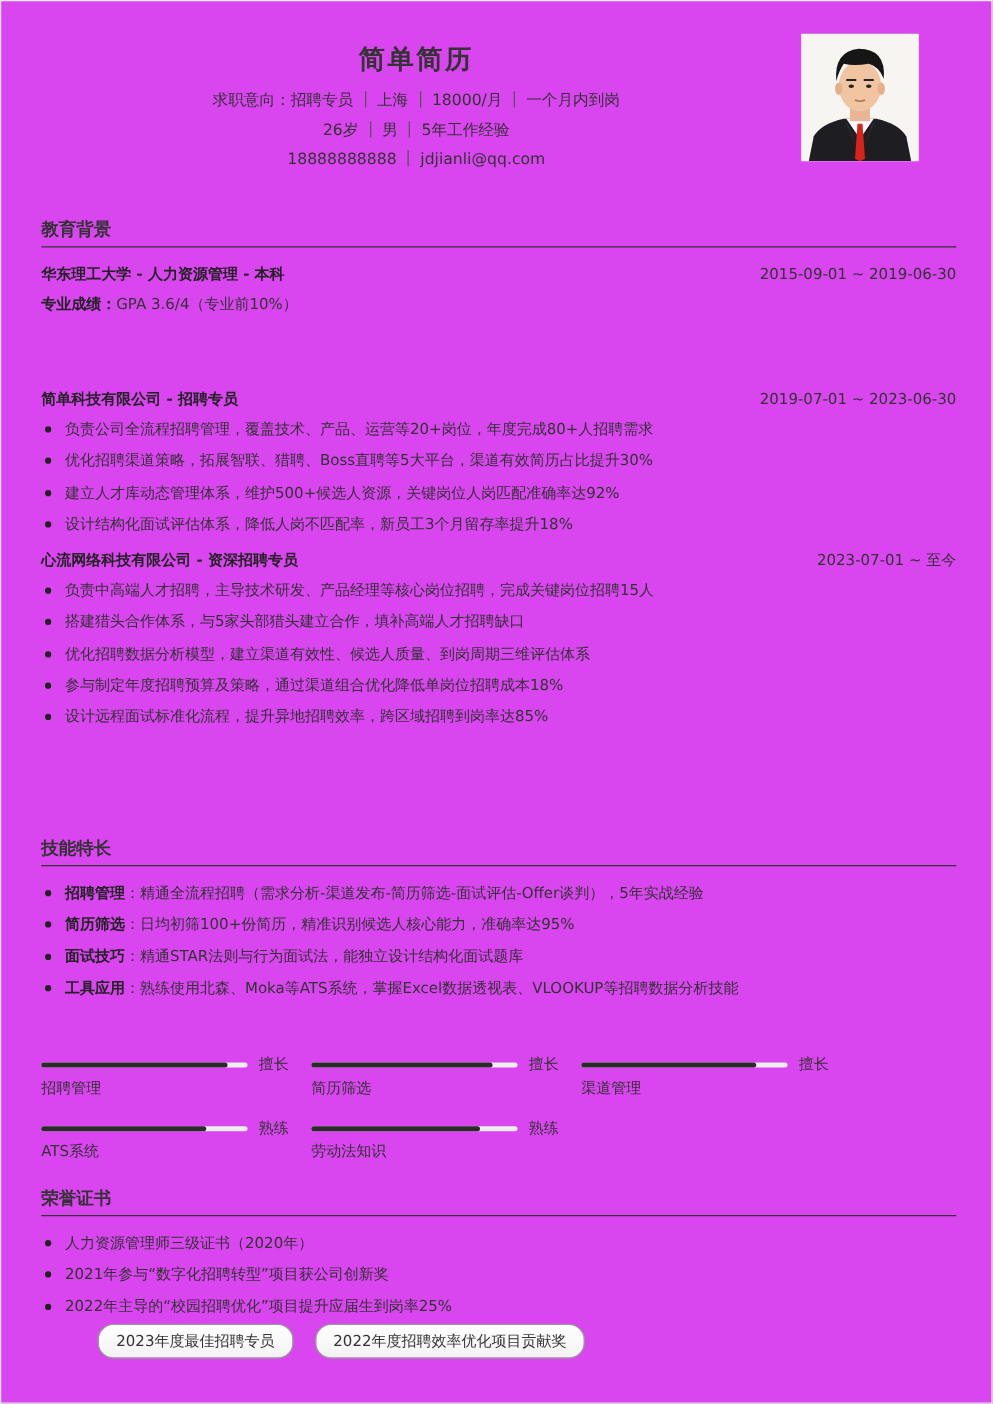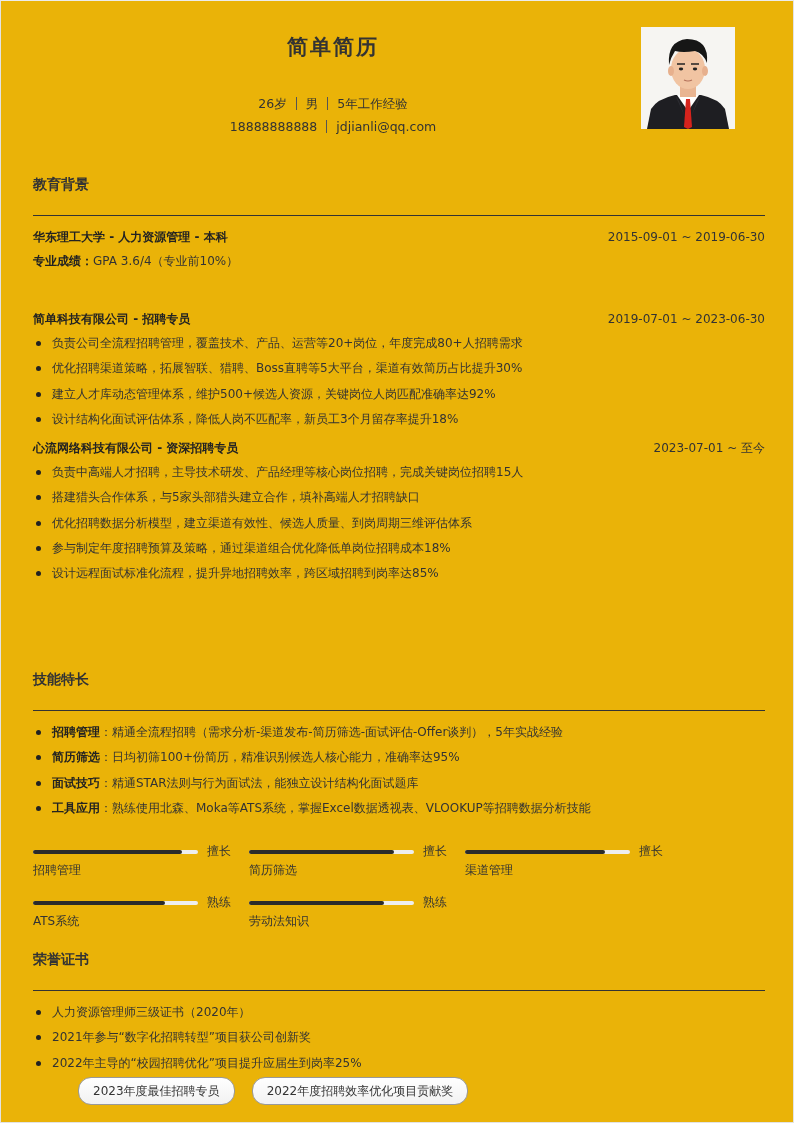--- a/index.html
+++ b/index.html
@@ -4,21 +4,21 @@
 <style>
   html, body { margin: 0; padding: 0; background: #ffffff; }
   body {
     width: 794px; height: 1123px; position: relative; overflow: hidden;
     font-family: "DejaVu Sans", "Liberation Sans", sans-serif;
     color: #222222;
   }
   .page {
     position: absolute; left: 0; top: 0; width: 792px; height: 1121px;
     border: 1px solid #e3e3e3; border-top-color: #ececec;
-    background: #eab308;
+    background: #d946ef;
   }
   .header { position: absolute; left: 0; top: 0; width: 794px; height: 150px; }
   .name {
     position: absolute; top: 32px; left: 0; width: 664px; text-align: center;
     font-size: 21px; font-weight: bold; color: #333; letter-spacing: 2px;
   }
   .info-line {
     position: absolute; left: 0; width: 664px; text-align: center;
     font-size: 12.5px; color: #333; white-space: nowrap;
   }
@@ -26,21 +26,21 @@
   .info-line.l2 { top: 95px; }
   .info-line.l3 { top: 118px; }
   .sep { display: inline-block; width: 1px; height: 13px; background: #555; margin: 0 9px; vertical-align: -2px; }
   .avatar {
     position: absolute; left: 640px; top: 26px; width: 94px; height: 102px;
     background: #f6f6f4; overflow: hidden;
   }
   .section { position: absolute; left: 32px; width: 732px; }
   .sec-title {
     font-size: 14px; font-weight: bold; color: #333; height: 22px; line-height: 22px;
-    border-bottom: 1.5px solid #333; padding-bottom: 20px;
+    border-bottom: 1.5px solid #333; padding-bottom: 2px;
   }
   .row { position: relative; font-size: 12px; line-height: 18px; color: #333; }
   .row .right { position: absolute; right: 0; top: 0; }
   .bold { font-weight: bold; color: #222; text-align: right; }
   ul.bullets { list-style: none; margin: 0; padding: 0; }
   ul.bullets li {
     position: relative; padding-left: 19px; font-size: 12px; line-height: 18px;
     height: 25.3px; color: #333; white-space: nowrap;
   }
   ul.bullets li::before {
@@ -58,20 +58,23 @@
     background: linear-gradient(#ffffff, #f2f2f2); margin-right: 12px;
   }
 </style>
 </head>
 <body>
 
 <div class="page">
 
   <div class="header">
     <div class="name">简单简历</div>
+    <div class="info-line l1">
+      <span>求职意向：招聘专员</span><span class="sep"></span><span>上海</span><span class="sep"></span><span>18000/月</span><span class="sep"></span><span>一个月内到岗</span>
+    </div>
     <div class="info-line l2">
       <span>26岁</span><span class="sep"></span><span>男</span><span class="sep"></span><span>5年工作经验</span>
     </div>
     <div class="info-line l3">
       <span>18888888888</span><span class="sep"></span><span>jdjianli@qq.com</span>
     </div>
     <div class="avatar">
       <svg width="94" height="102" viewBox="0 0 94 102">
         <rect width="94" height="102" fill="#f6f5f2"></rect>
 

